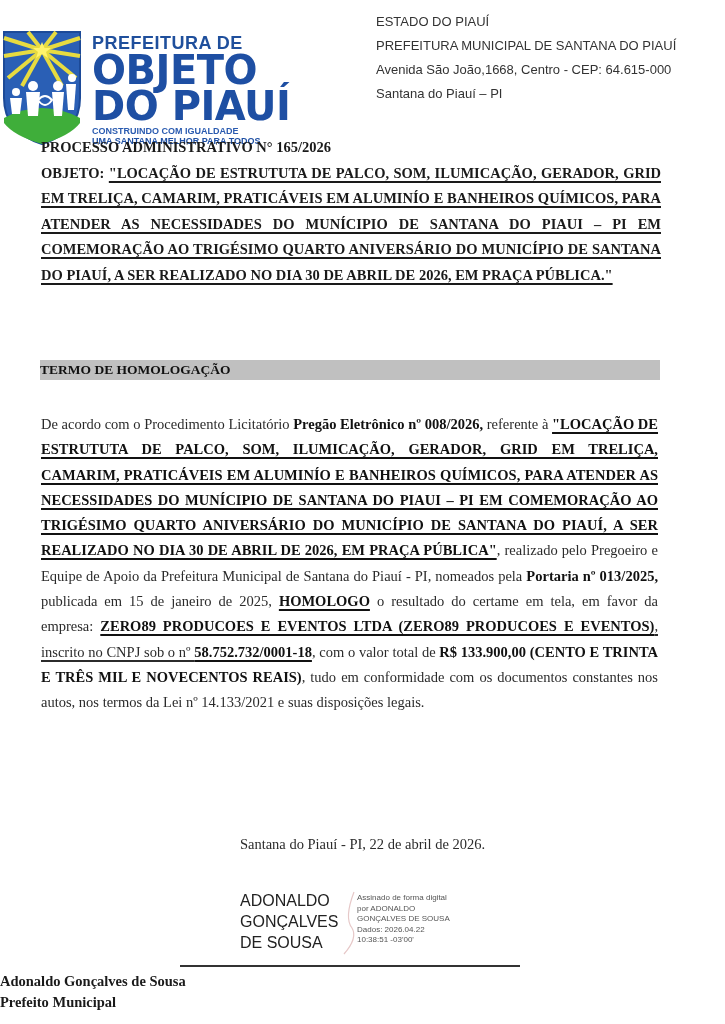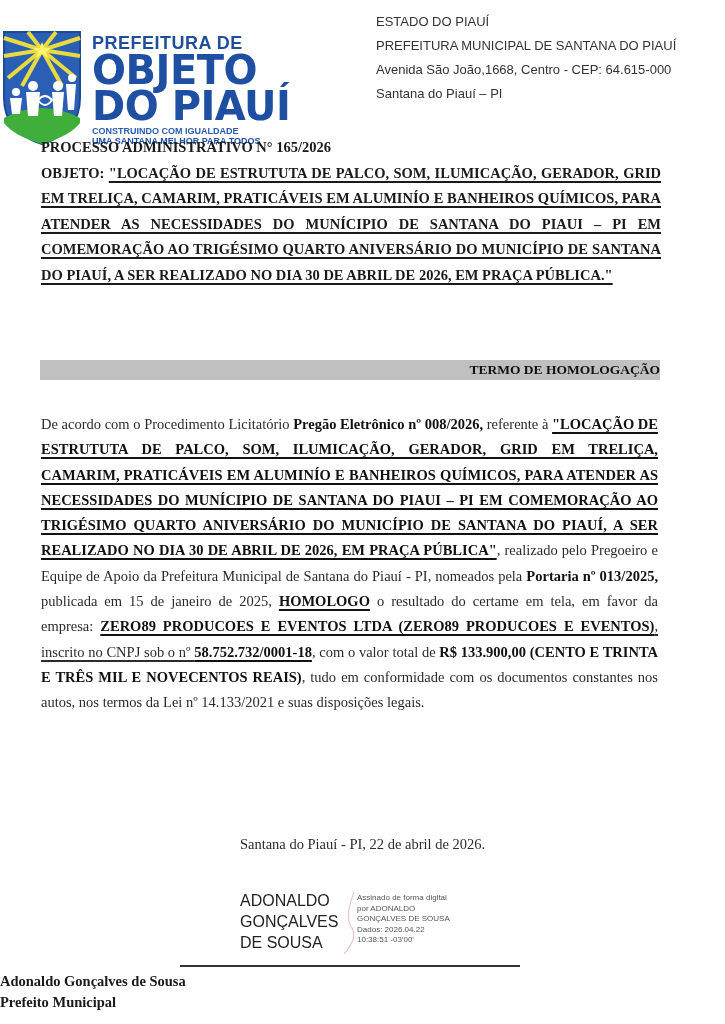--- a/index.html
+++ b/index.html
@@ -15,21 +15,21 @@
   .brand .tag2 { font-family:"Liberation Sans", sans-serif; color:#1e4fa3; font-size:9px; font-weight:bold; line-height:10px; }
 
   .addr { position:absolute; left:376px; top:10px; font-family:"Liberation Sans", sans-serif; font-size:13px; color:#333; line-height:24px; }
 
   
   .meta { position:absolute; left:41px; top:135px; width:620px; font-family:"Liberation Serif", "DejaVu Serif", serif; font-size:14.5px; line-height:25.5px; font-weight:bold; color:#1a1a1a; }
   .meta .line { white-space:nowrap; }
   .u { text-decoration:underline; text-decoration-thickness:1.5px; text-underline-offset:3px; }
   .justify { text-align:justify; text-align-last:left; }
 
-  .band { position:absolute; left:40px; top:360px; width:620px; height:20px; background:#c0c0c0; text-align:right; font-family:"Liberation Serif", serif; font-weight:bold; font-size:13.5px; line-height:20px; color:#111; }
+  .band { position:absolute; left:40px; top:360px; width:620px; height:20px; background:#c0c0c0; text-align:left; font-family:"Liberation Serif", serif; font-weight:bold; font-size:13.5px; line-height:20px; color:#111; }
 
   .para { position:absolute; left:41px; top:412px; width:617px; font-family:"Liberation Serif", "DejaVu Serif", serif; font-size:14.5px; line-height:25.3px; color:#2b2b2b; text-align:justify; }
   .para b { color:#111; }
 
   .city-date { position:absolute; left:0; width:725px; top:836px; text-align:center; font-family:"Liberation Serif", serif; font-size:14.5px; color:#2b2b2b; }
 
   .sig-name { position:absolute; left:240px; top:890px; font-family:"Liberation Sans", sans-serif; font-size:16px; line-height:21px; color:#222; }
   .sig-stamp { position:absolute; left:357px; top:893px; font-family:"Liberation Sans", sans-serif; font-size:8px; line-height:10.5px; color:#555; }
   .sig-scribble { position:absolute; left:340px; top:888px; width:20px; height:70px; }
   .sig-line { position:absolute; left:180px; top:965px; width:340px; height:1.5px; background:#333; }

